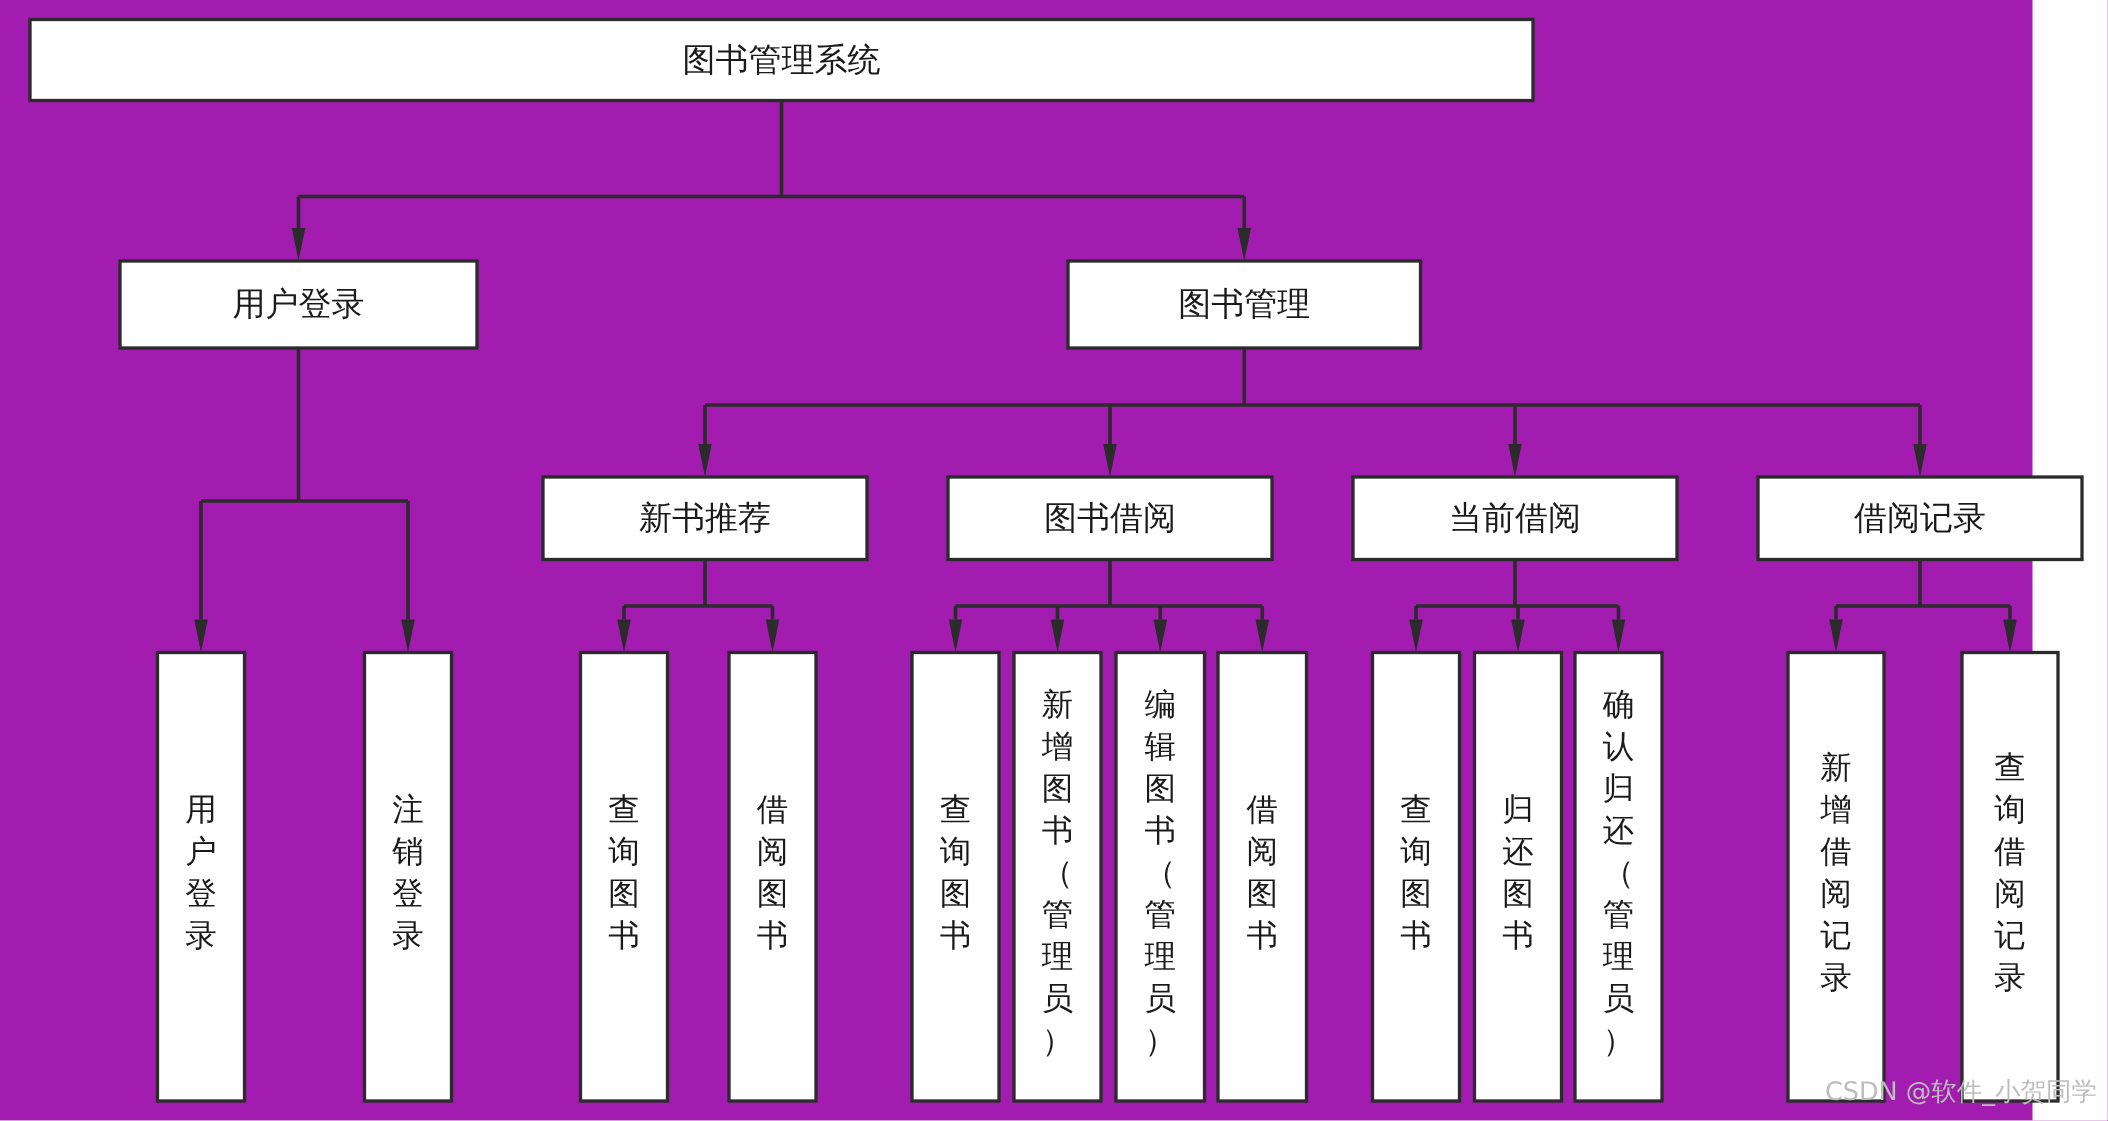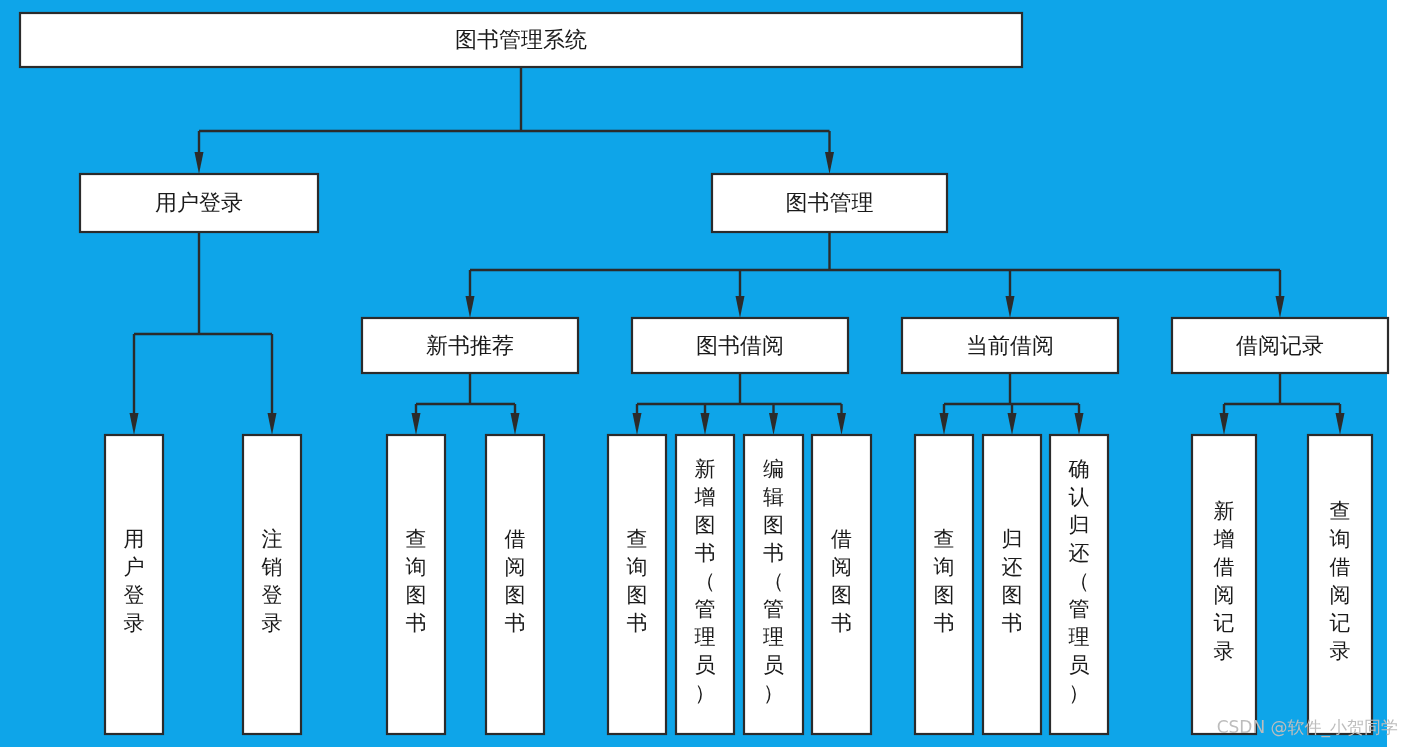--- a/index.html
+++ b/index.html
@@ -10,22 +10,21 @@
   body {
     width: 1405px;
     height: 747px;
     font-family: "DejaVu Sans", "Liberation Sans", sans-serif;
     overflow: hidden;
   }
   #diagram-root {
     position: relative;
     width: 1355px;
     height: 747px;
-    background: #0ea5e9;
-    padding-left: 32px;
+    background: #a21caf;
   }
   svg.diagram-canvas {
     position: absolute;
     top: 0;
     left: 0;
     width: 1405px;
     height: 747px;
     display: block;
   }
   .node-box {

